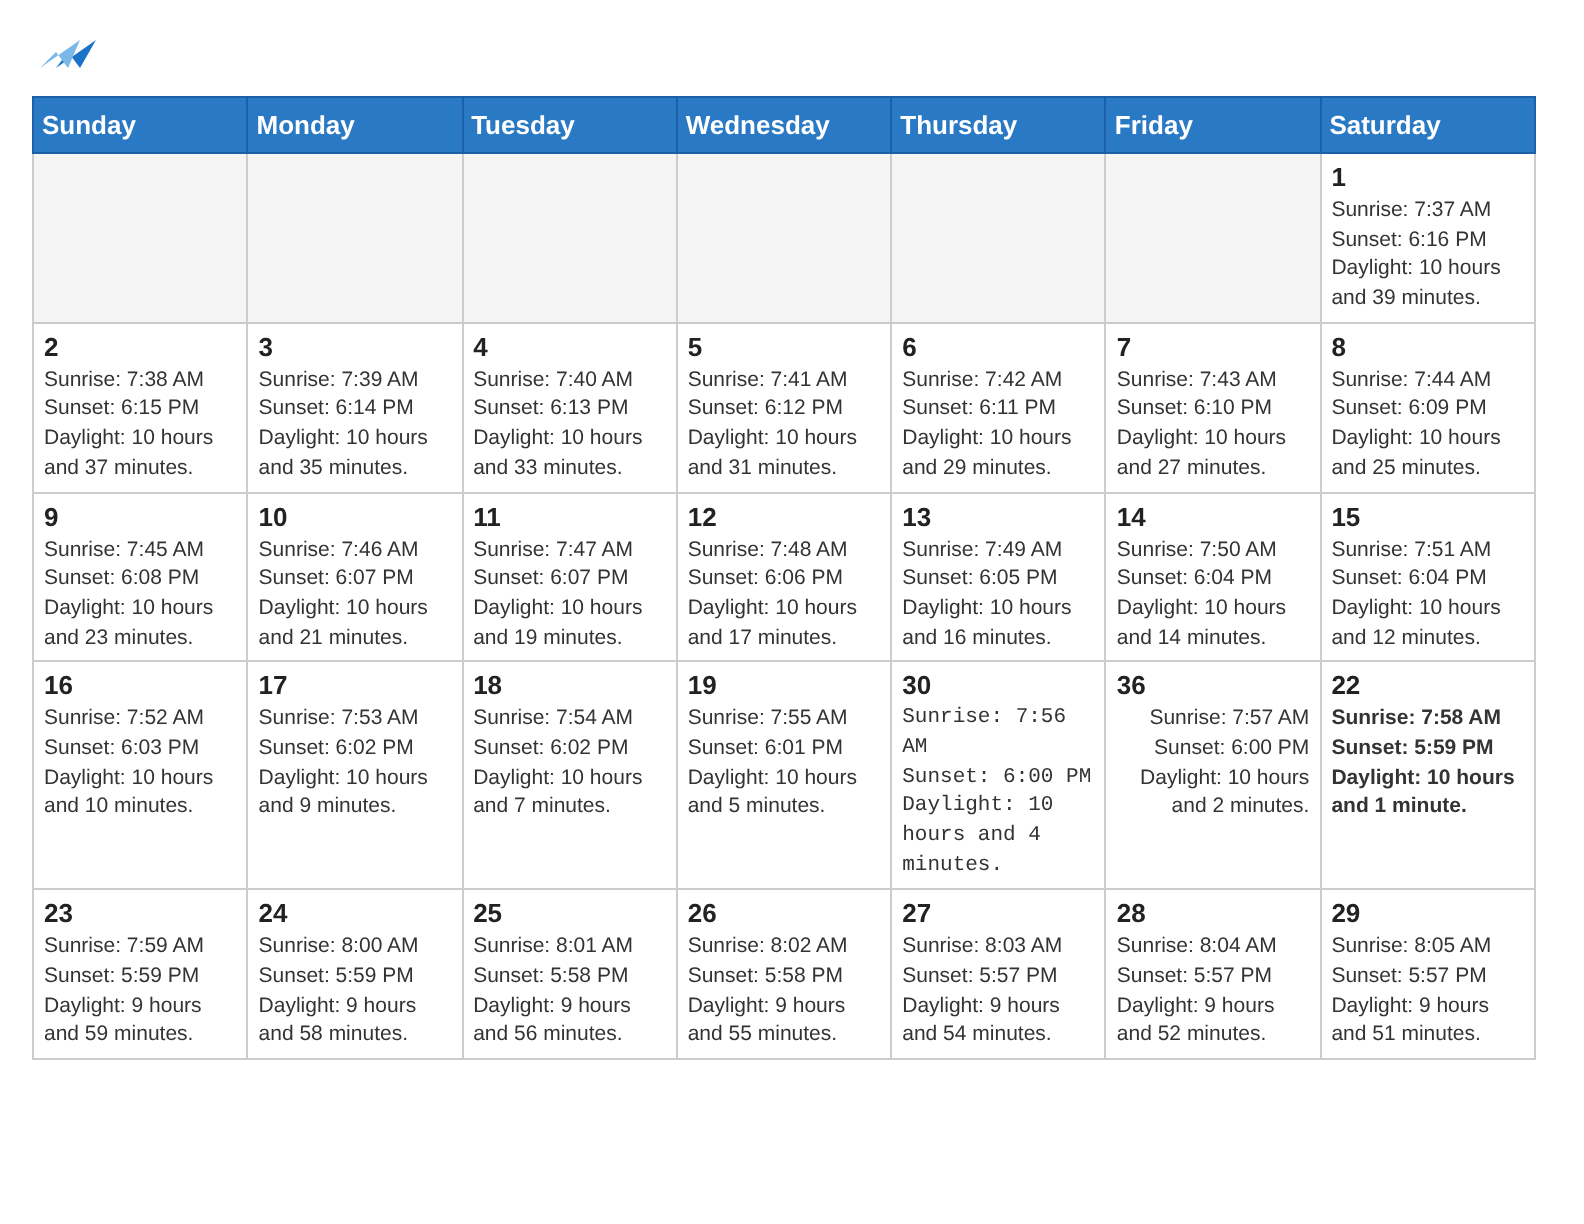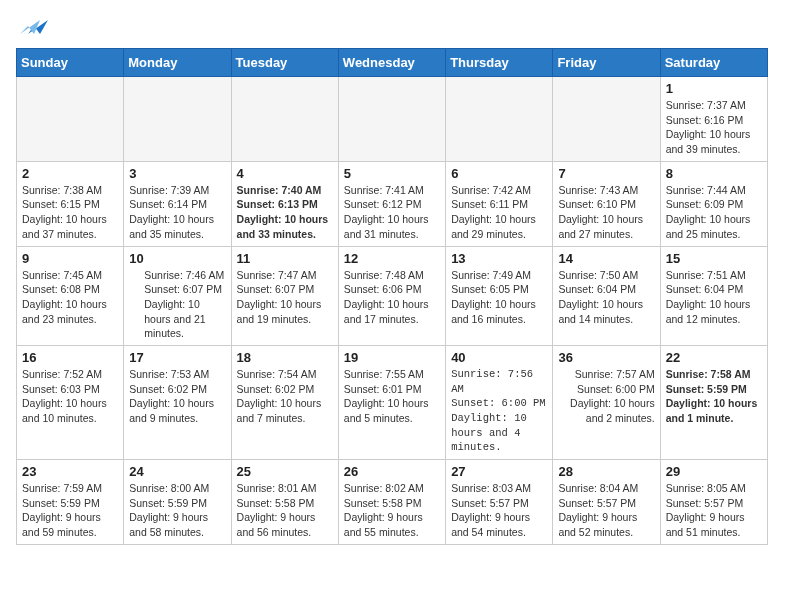--- a/index.html
+++ b/index.html
@@ -152,21 +152,21 @@
 Daylight: 10 hours and 37 minutes.</div>
           </td>
           <td>
             <span class="day-number">3</span>
             <div class="day-info" style="white-space: pre-line;">Sunrise: 7:39 AM
 Sunset: 6:14 PM
 Daylight: 10 hours and 35 minutes.</div>
           </td>
           <td>
             <span class="day-number">4</span>
-            <div class="day-info" style="white-space: pre-line; font-weight: bold;">Sunrise: 7:40 AM
+            <div class="day-info" style="white-space: pre-line;">Sunrise: 7:40 AM
 Sunset: 6:13 PM
 Daylight: 10 hours and 33 minutes.</div>
           </td>
           <td>
             <span class="day-number">5</span>
             <div class="day-info" style="white-space: pre-line;">Sunrise: 7:41 AM
 Sunset: 6:12 PM
 Daylight: 10 hours and 31 minutes.</div>
           </td>
           <td>
@@ -190,21 +190,21 @@
         </tr>
         <tr>
           <td>
             <span class="day-number">9</span>
             <div class="day-info" style="white-space: pre-line;">Sunrise: 7:45 AM
 Sunset: 6:08 PM
 Daylight: 10 hours and 23 minutes.</div>
           </td>
           <td>
             <span class="day-number">10</span>
-            <div class="day-info" style="white-space: pre-line; margin-left: 15px;">Sunrise: 7:46 AM
+            <div class="day-info" style="white-space: pre-line;">Sunrise: 7:46 AM
 Sunset: 6:07 PM
 Daylight: 10 hours and 21 minutes.</div>
           </td>
           <td>
             <span class="day-number">11</span>
             <div class="day-info" style="white-space: pre-line;">Sunrise: 7:47 AM
 Sunset: 6:07 PM
 Daylight: 10 hours and 19 minutes.</div>
           </td>
           <td>
@@ -251,21 +251,21 @@
 Sunset: 6:02 PM
 Daylight: 10 hours and 7 minutes.</div>
           </td>
           <td>
             <span class="day-number">19</span>
             <div class="day-info" style="white-space: pre-line;">Sunrise: 7:55 AM
 Sunset: 6:01 PM
 Daylight: 10 hours and 5 minutes.</div>
           </td>
           <td>
-            <span class="day-number">40</span>
+            <span class="day-number">30</span>
             <div class="day-info" style="white-space: pre-line; font-family: Liberation Mono, monospace;">Sunrise: 7:56 AM
 Sunset: 6:00 PM
 Daylight: 10 hours and 4 minutes.</div>
           </td>
           <td>
             <span class="day-number">36</span>
             <div class="day-info" style="white-space: pre-line; text-align: right;">Sunrise: 7:57 AM
 Sunset: 6:00 PM
 Daylight: 10 hours and 2 minutes.</div>
           </td>

